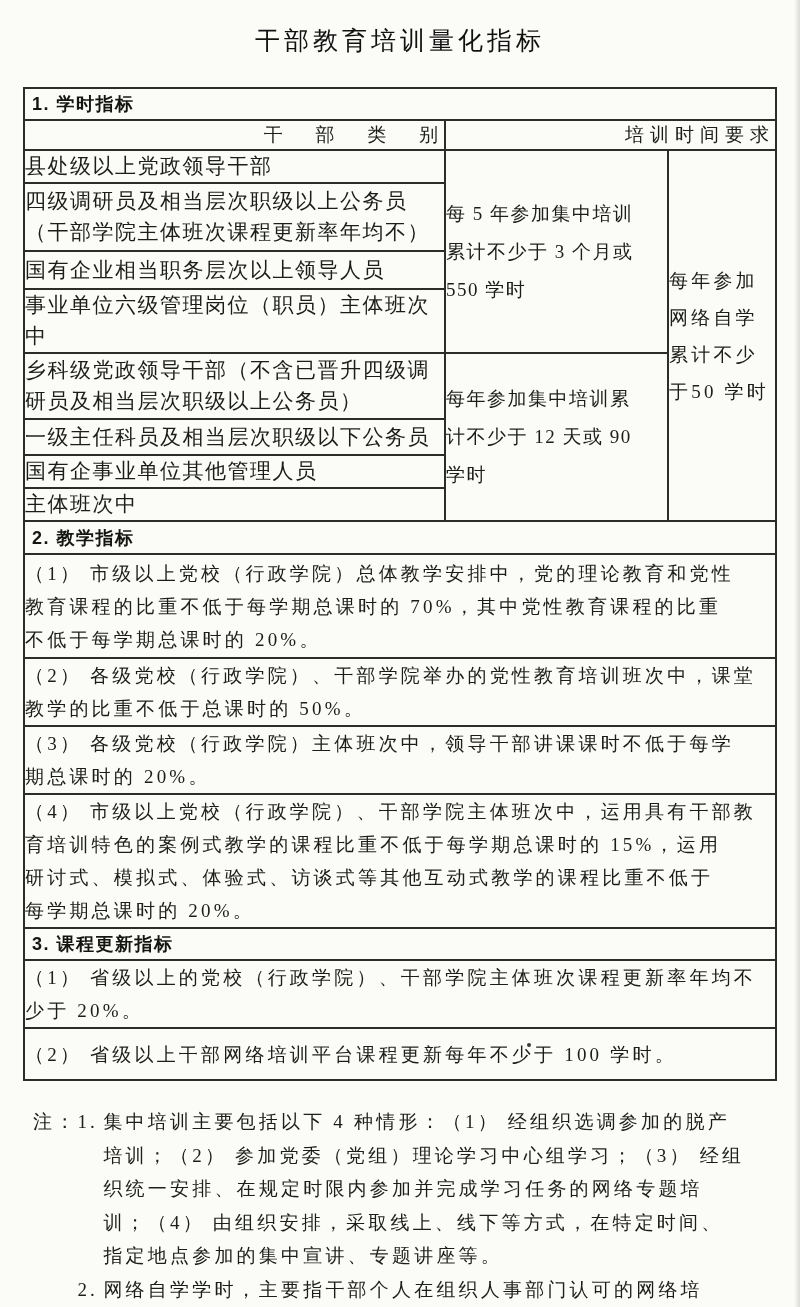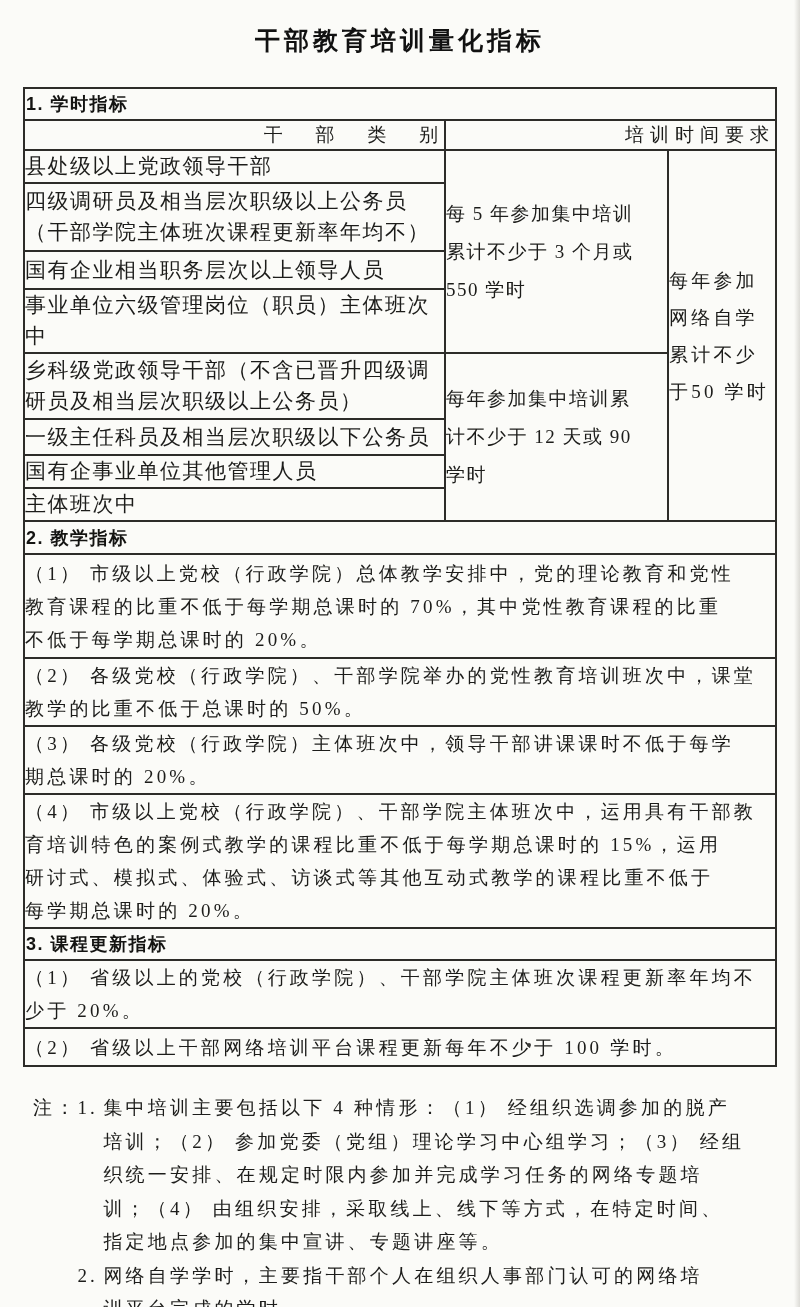--- a/index.html
+++ b/index.html
@@ -9,21 +9,21 @@
     background:#fbfbf8;
     font-family:"Liberation Serif","DejaVu Serif",serif;
     color:#1c1c1a;
   }
   .page { position:relative; width:800px; height:1307px; overflow:hidden; }
 
   .title {
     margin:24px 0 0 0;
     text-align:center;
     font-size:25px;
-    font-weight:bold;
+    font-weight:normal;
     letter-spacing:4px;
     color:#111;
     font-family:"Liberation Sans","DejaVu Sans",sans-serif;
   }
 
   table.doc {
     border-collapse:collapse;
     table-layout:fixed;
     width:752px;
     margin:30px 0 0 23px;
@@ -33,21 +33,21 @@
     vertical-align:middle;
     white-space:pre-line;
     padding:0;
   }
 
   tr.sec td {
     font-family:"Liberation Sans","DejaVu Sans",sans-serif;
     font-weight:bold;
     font-size:18px;
     letter-spacing:1.5px;
-    padding-left:1px;
+    padding-left:7px;
     color:#141412;
   }
   tr.hdr td {
     text-align:right;
     font-size:19px;
     letter-spacing:6px;
     word-spacing:16px;
     margin-left:37px;
   }
   td.cadre {
@@ -189,21 +189,21 @@
 每学期总课时的 20%。</td>
     </tr>
 
     <tr class="sec" style="height:32px">
       <td colspan="3">3. 课程更新指标</td>
     </tr>
     <tr style="height:68px">
       <td class="item" colspan="3">（1） 省级以上的党校（行政学院）、干部学院主体班次课程更新率年均不
 少于 20%。</td>
     </tr>
-    <tr style="height:38px">
+    <tr style="height:52px">
       <td class="item" colspan="3">（2） 省级以上干部网络培训平台课程更新每年不少于 100 学时。</td>
     </tr>
   </tbody>
     </table>
 
   <div class="notes">
     <span class="nlabel">注：</span>
     <div class="nbody">
       <div class="note">
         <span class="nnum">1.</span>

